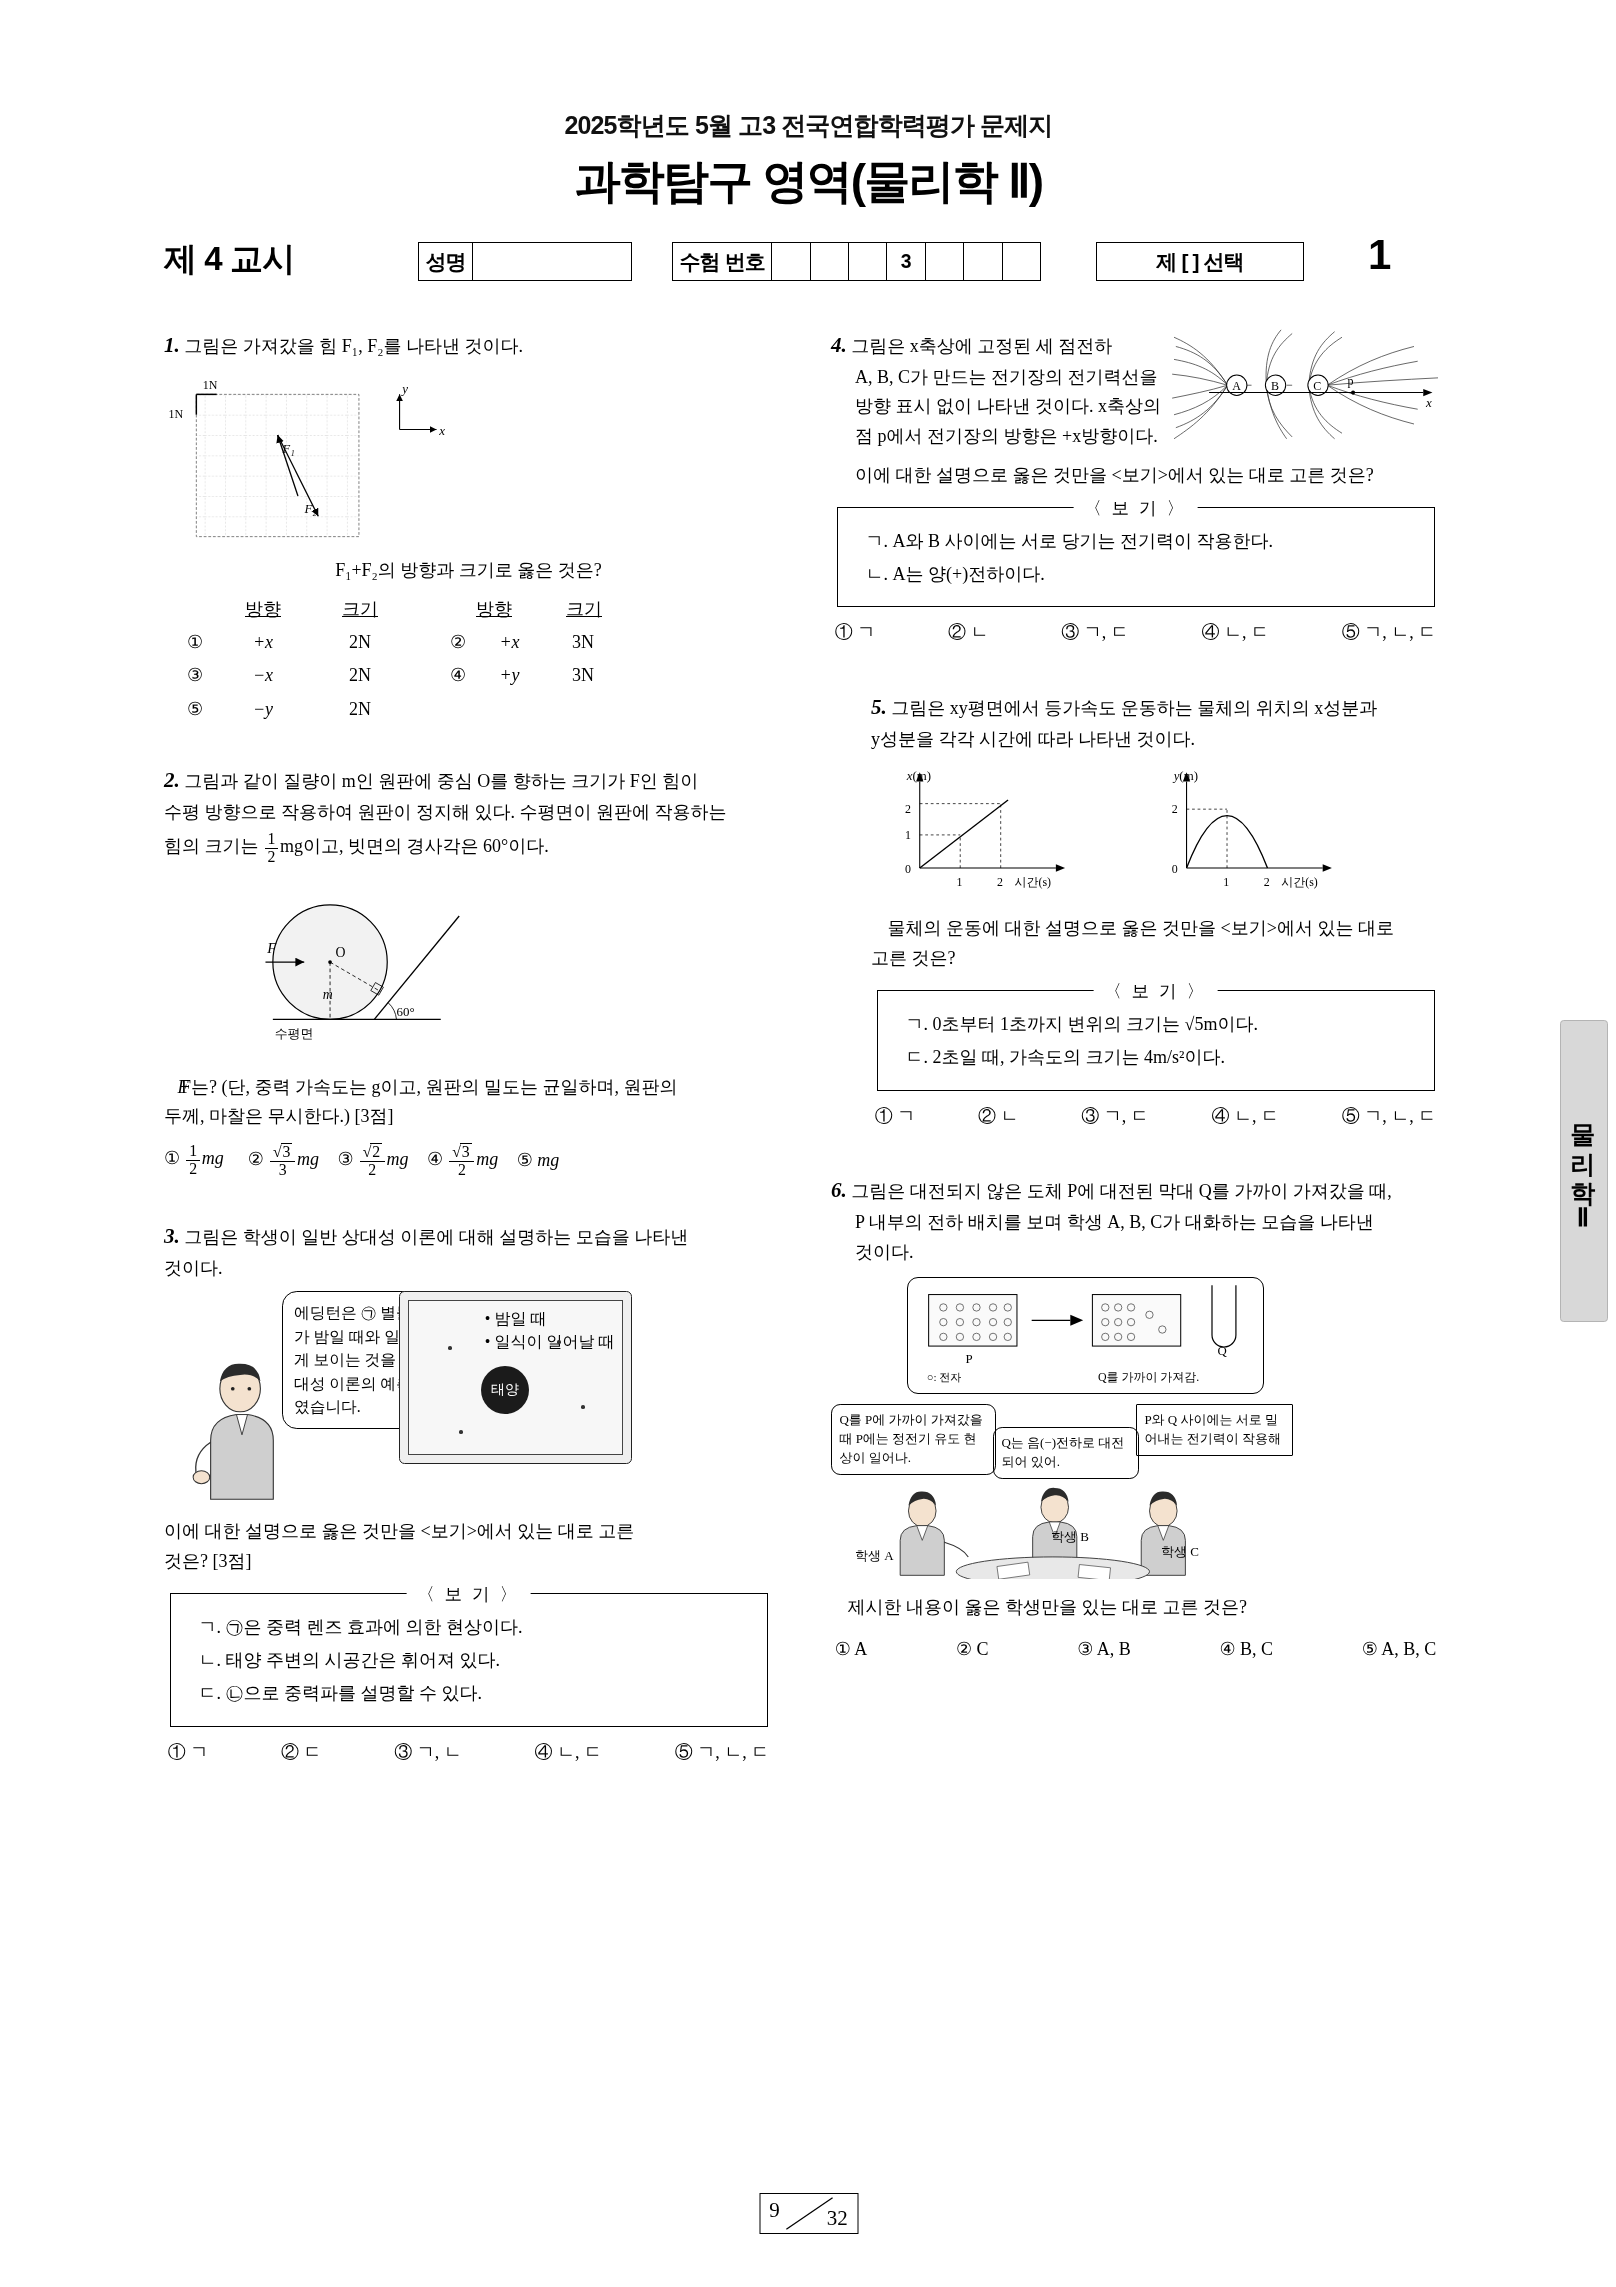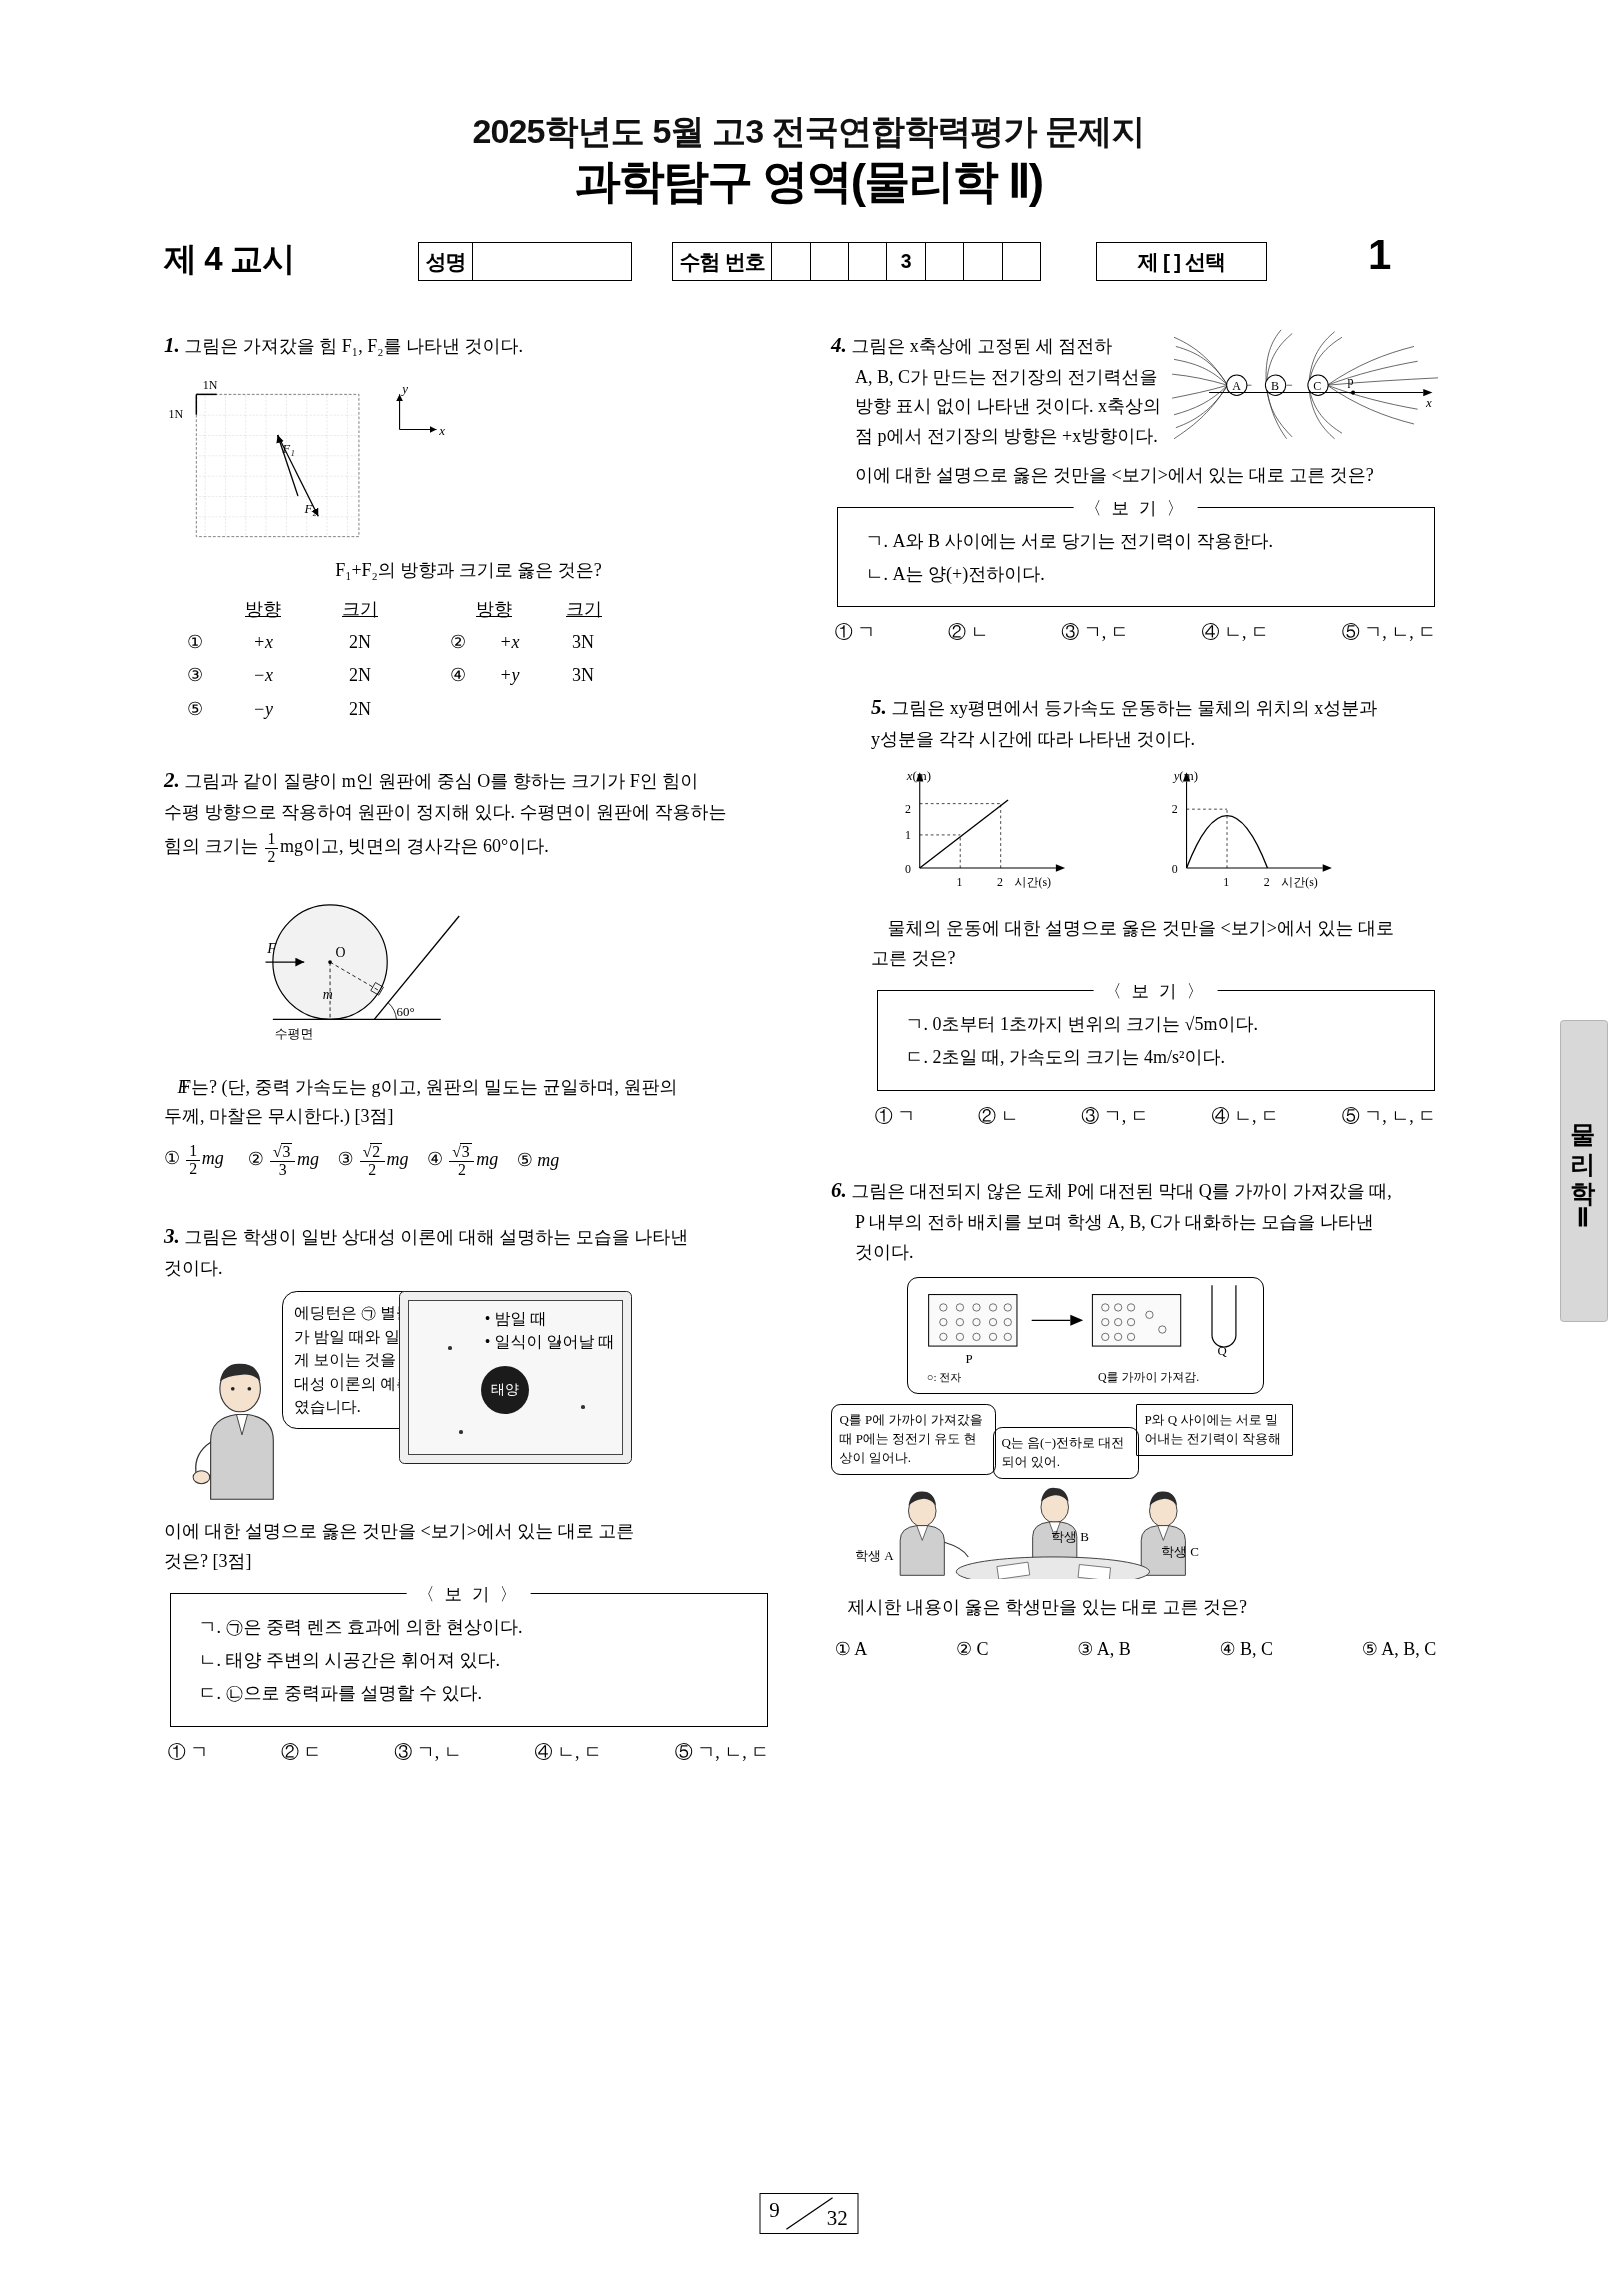--- a/index.html
+++ b/index.html
@@ -15,21 +15,21 @@
     position:absolute;
     left:109px;top:92px;
     width:1403px;height:2114px;
     background:#fff;
     box-shadow:0 0 0 0.9px #ffffff;
   }
   
   .hdr-sub{
     position:absolute;top:109px;left:0;width:100%;
     text-align:center;font-family:"Liberation Sans",sans-serif;
-    font-weight:bold;font-size:34px;letter-spacing:-0.9px;color:#111;
+    font-weight:bold;font-size:25px;letter-spacing:-0.9px;color:#111;
   }
   .hdr-title{
     position:absolute;top:151px;left:0;width:100%;
     text-align:center;font-family:"Liberation Sans",sans-serif;
     font-weight:bold;font-size:46px;letter-spacing:-1.8px;color:#000;
   }
   .hdr-row{
     position:absolute;top:235px;left:164px;width:1292px;height:52px;
   }
   .period{
@@ -44,21 +44,21 @@
     font-family:"Liberation Sans",sans-serif;font-weight:bold;font-size:21px;
     padding:0 6.5px;border-right:1.8px solid #000;height:100%;display:flex;align-items:center;
     letter-spacing:-0.9px;
   }
   .boxfield .val{flex:1;height:100%;}
   #name-field{left:254px;top:7.4px;width:214px;}
   #exam-no-field{left:508px;top:7.4px;width:369px;}
   #exam-no-field .val{position:relative;display:flex;}
   #exam-no-field .cell{flex:1;border-right:0.9px solid #000;display:flex;align-items:center;justify-content:center;font-size:19.4px;font-family:"Liberation Sans",sans-serif;font-weight:bold;}
   #exam-no-field .cell:last-child{border-right:none;}
-  #select-field{left:932px;top:7.4px;width:171px;justify-content:center;}
+  #select-field{left:932px;top:7.4px;width:208px;justify-content:center;}
   #select-field .sel{font-family:"Liberation Sans",sans-serif;font-weight:bold;font-size:21px;letter-spacing:-0.9px;}
   .pageno{
     position:absolute;left:1204px;top:-3.7px;font-family:"Liberation Sans",sans-serif;
     font-weight:bold;font-size:42px;
   }
   
   .col{
     position:absolute;top:328px;width:609px;
     font-size:18px;line-height:1.65;color:#000;
   }

